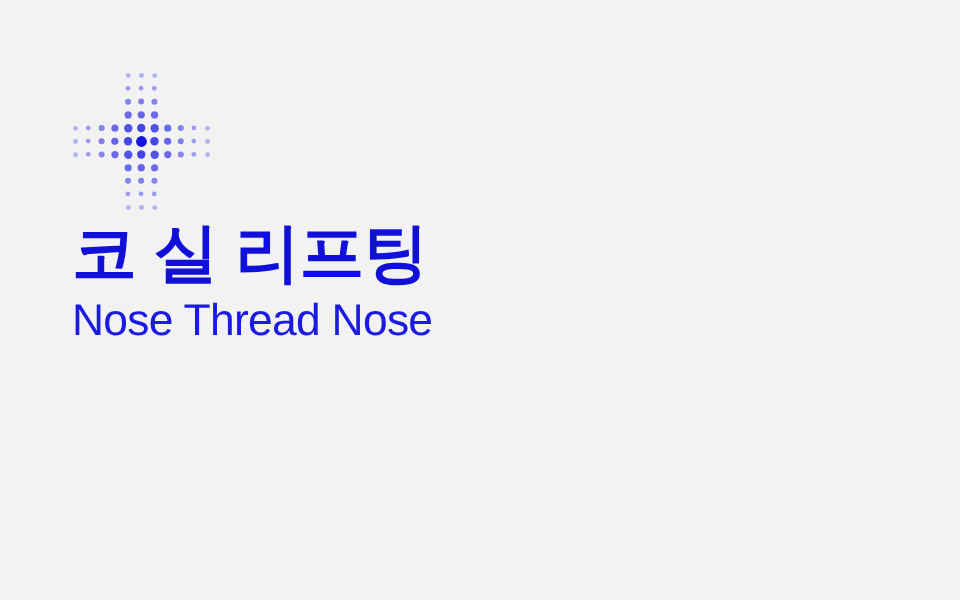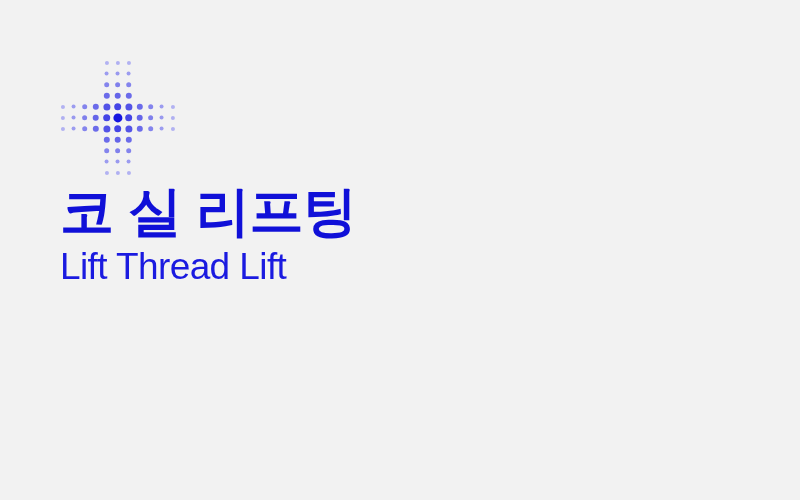--- a/index.html
+++ b/index.html
@@ -125,16 +125,16 @@
       <span class="dot" style="left: 49.5px; top: 104.5px; width: 4.86px; height: 4.86px; background: rgb(156, 156, 240);"></span>
       <span class="dot" style="left: 60.5px; top: 104.5px; width: 4.95px; height: 4.95px; background: rgb(153, 153, 239);"></span>
       <span class="dot" style="left: 71.5px; top: 104.5px; width: 4.86px; height: 4.86px; background: rgb(156, 156, 240);"></span>
       <span class="dot" style="left: 49.5px; top: 115.5px; width: 4.14px; height: 4.14px; background: rgb(178, 178, 242);"></span>
       <span class="dot" style="left: 60.5px; top: 115.5px; width: 4.21px; height: 4.21px; background: rgb(176, 176, 242);"></span>
       <span class="dot" style="left: 71.5px; top: 115.5px; width: 4.14px; height: 4.14px; background: rgb(178, 178, 242);"></span>
     </div>
 
   <div id="text-block">
     <h1 id="title-ko">코 실 리프팅</h1>
-    <p id="title-en">Lift Thread Lift</p>
+    <p id="title-en">Nose Thread Nose</p>
   </div>
 
 </div>
 
 </body></html>

